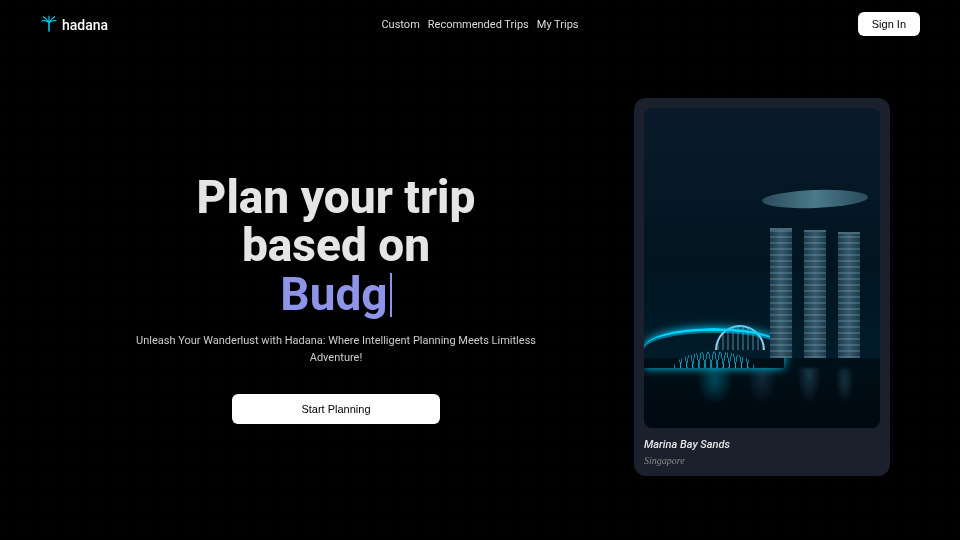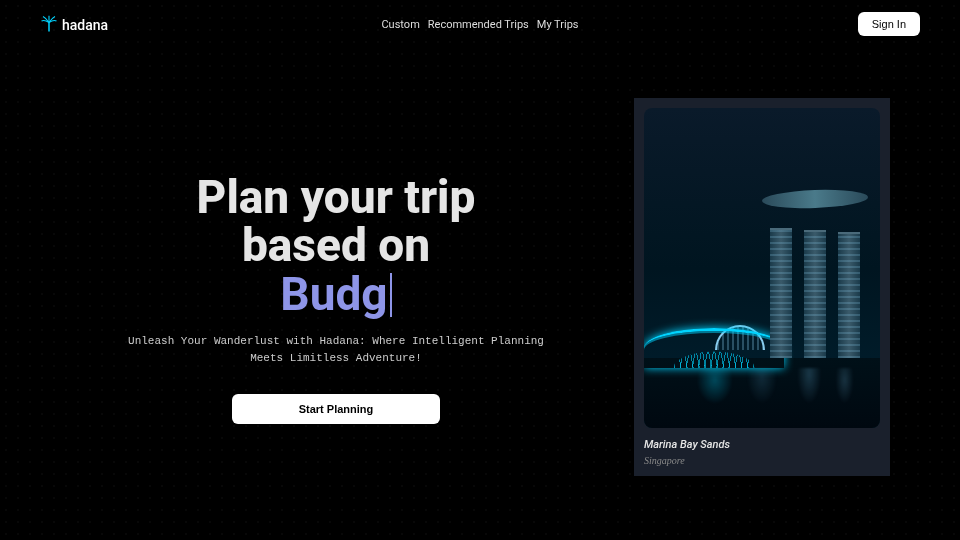--- a/index.html
+++ b/index.html
@@ -110,38 +110,37 @@
       top: -2px;
     }
     .hero-subtitle {
       font-size: 11px;
       color: #ccc;
       margin-top: 14px;
       line-height: 1.5;
       max-width: 420px;
       margin-left: auto;
       margin-right: auto;
-      font-family: Liberation Mono, monospace;
     }
     .start-btn {
       background: #fff;
       color: #000;
       border: none;
       padding: 9px 0;
       border-radius: 6px;
       font-size: 11px;
-      font-weight: 700;
+      font-weight: 400;
       cursor: pointer;
       margin-top: 28px;
       width: 208px;
     }
     .card {
       width: 256px;
       background: #1a202c;
-      border-radius: 0;
+      border-radius: 12px;
       padding: 10px;
       margin-top: -10px;
     }
     .card-image {
       width: 100%;
       height: 320px;
       border-radius: 8px;
       overflow: hidden;
       position: relative;
       background: linear-gradient(180deg, #0a1a2a 0%, #001520 50%, #002030 100%);

